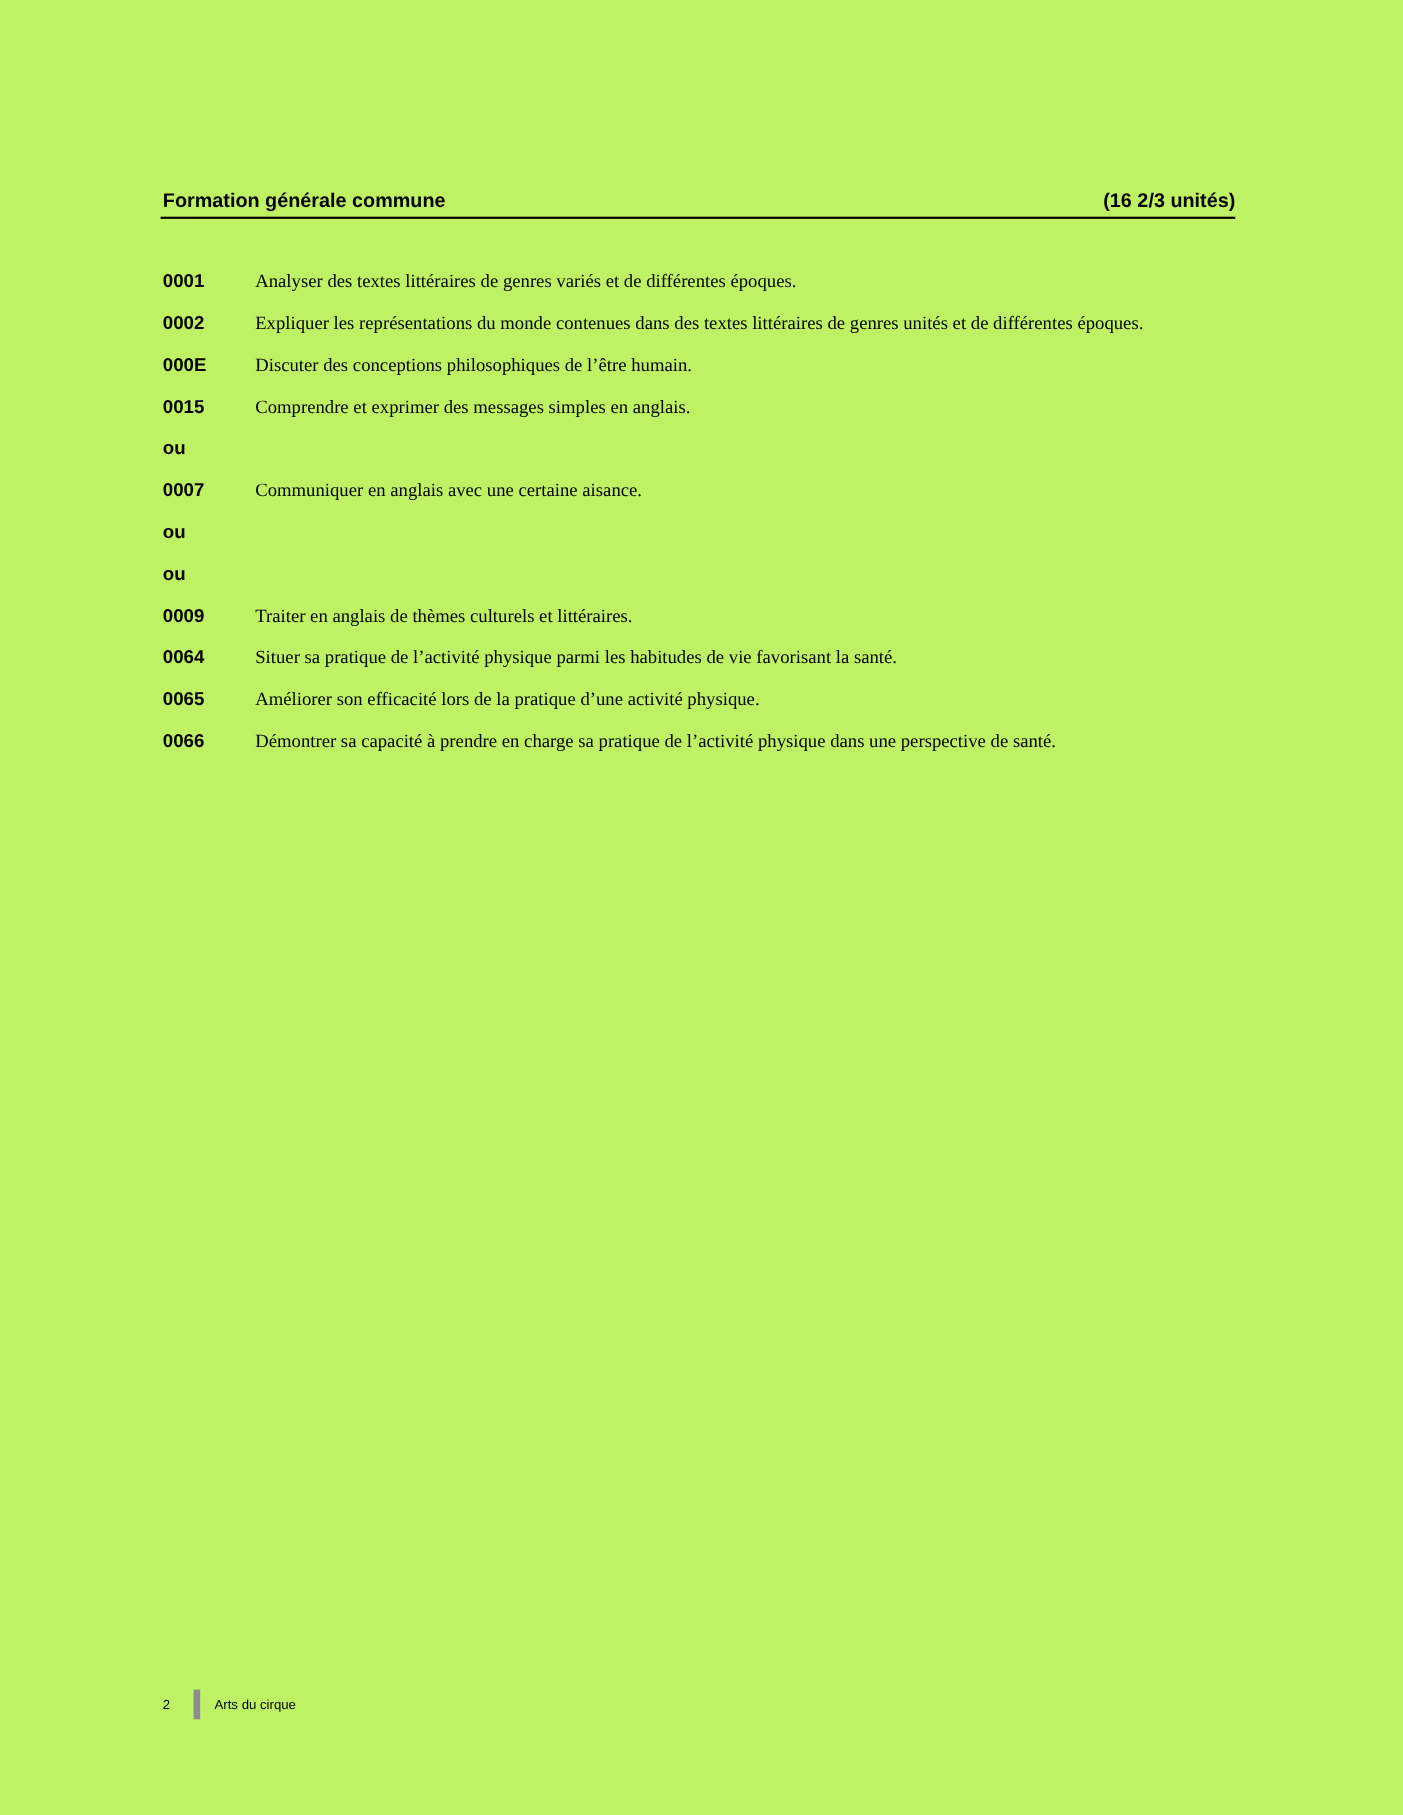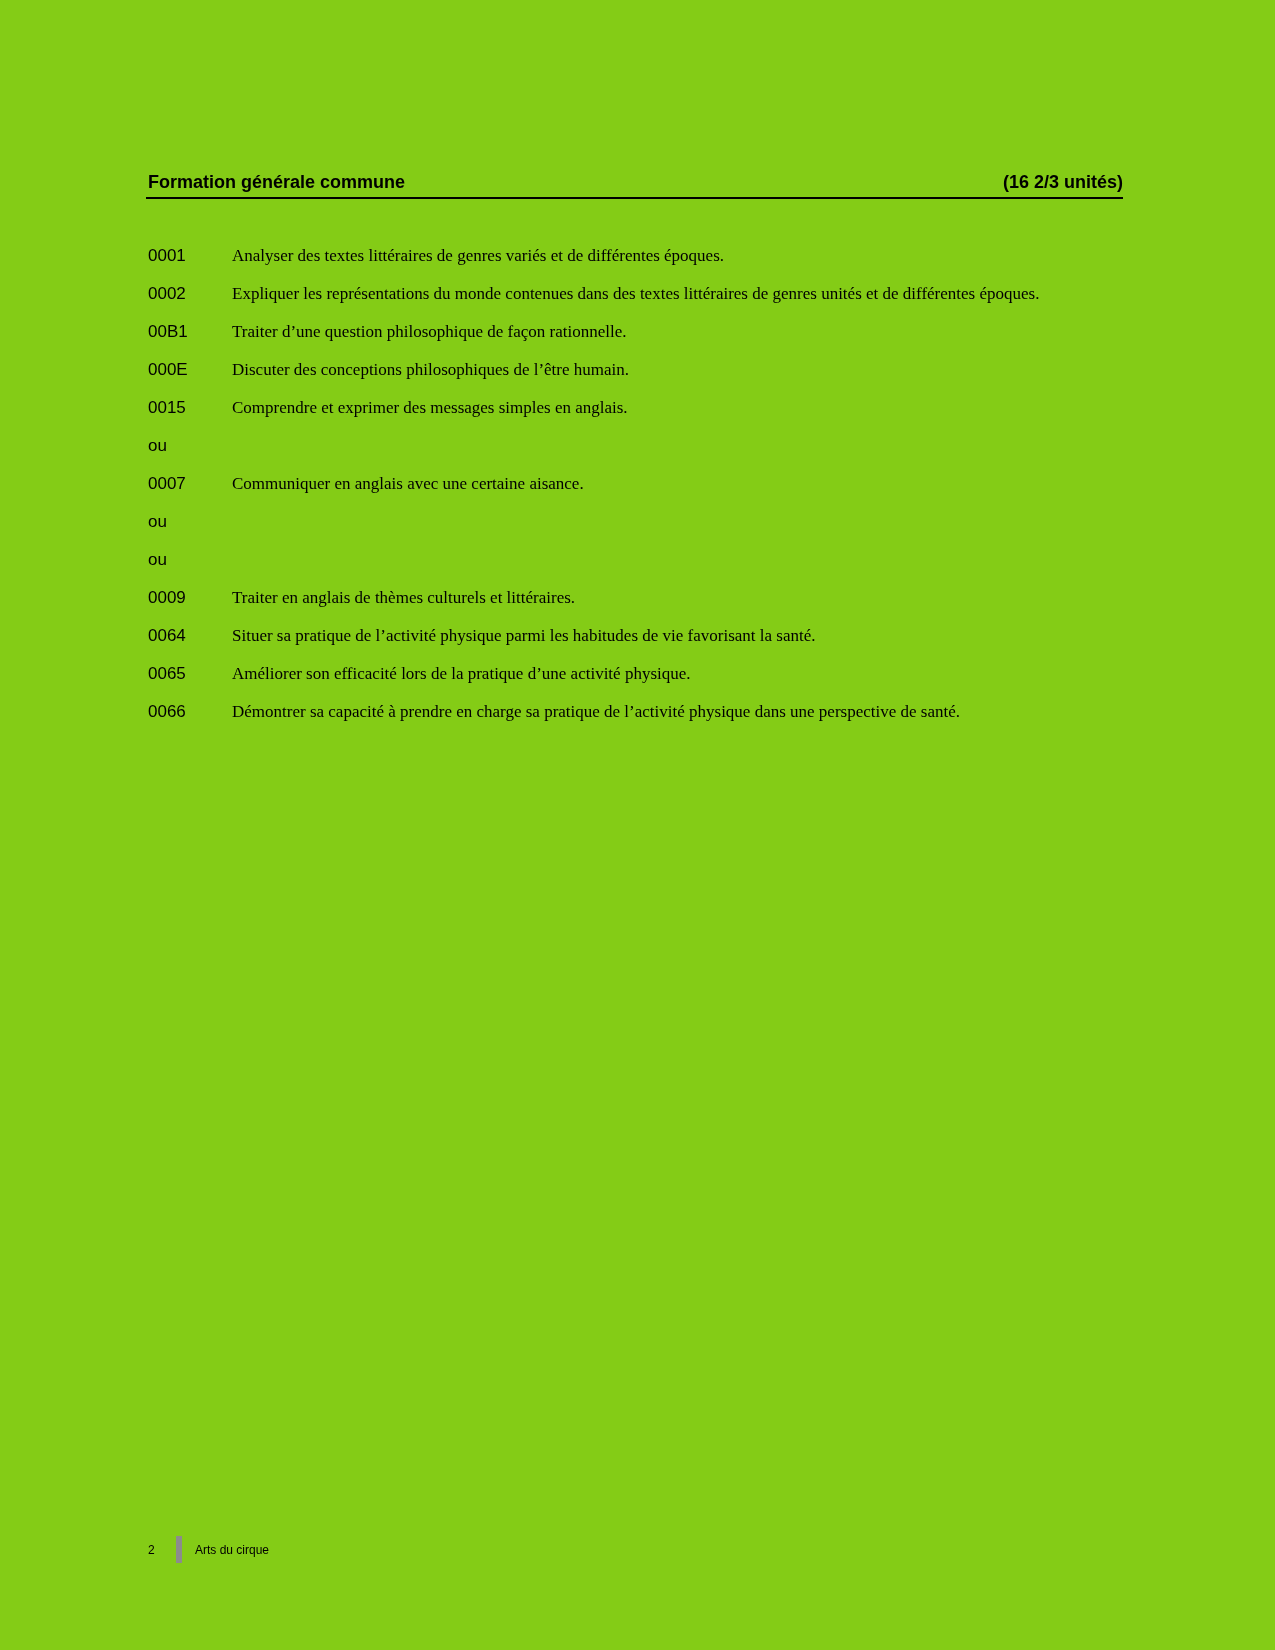--- a/index.html
+++ b/index.html
@@ -10,21 +10,21 @@
   body {
     width: 1275px;
     height: 1650px;
     font-family: "Liberation Sans", sans-serif;
     color: #000000;
   }
   .page {
     position: relative;
     width: 1275px;
     height: 1650px;
-    background: #84cc16;
+    background: #bef264;
     overflow: hidden;
   }
 
   
   .doc-header {
     position: absolute;
     left: 148px;
     right: 152px;
     top: 171px;
     display: flex;
@@ -52,20 +52,21 @@
     font-size: 17px;
   }
   .row {
     display: flex;
     line-height: 30px;
     margin-bottom: 8px;
   }
   .code {
     flex: 0 0 84px;
     width: 84px;
+    font-weight: bold;
   }
   .desc {
     flex: 1;
     text-align: justify;
     font-family: Liberation Serif, serif;
   }
 
   
   .doc-footer {
     position: absolute;
@@ -103,24 +104,20 @@
       <span class="code">0001</span>
       <span class="desc">Analyser des textes littéraires de genres variés et de différentes époques.</span>
     </div>
 
     <div class="row">
       <span class="code">0002</span>
       <span class="desc">Expliquer les représentations du monde contenues dans des textes littéraires de genres unités et de différentes époques.</span>
     </div>
 
 
-    <div class="row">
-      <span class="code">00B1</span>
-      <span class="desc">Traiter d’une question philosophique de façon rationnelle.</span>
-    </div>
 
     <div class="row">
       <span class="code">000E</span>
       <span class="desc">Discuter des conceptions philosophiques de l’être humain.</span>
     </div>
 
     <div class="row">
       <span class="code">0015</span>
       <span class="desc">Comprendre et exprimer des messages simples en anglais.</span>
     </div>

